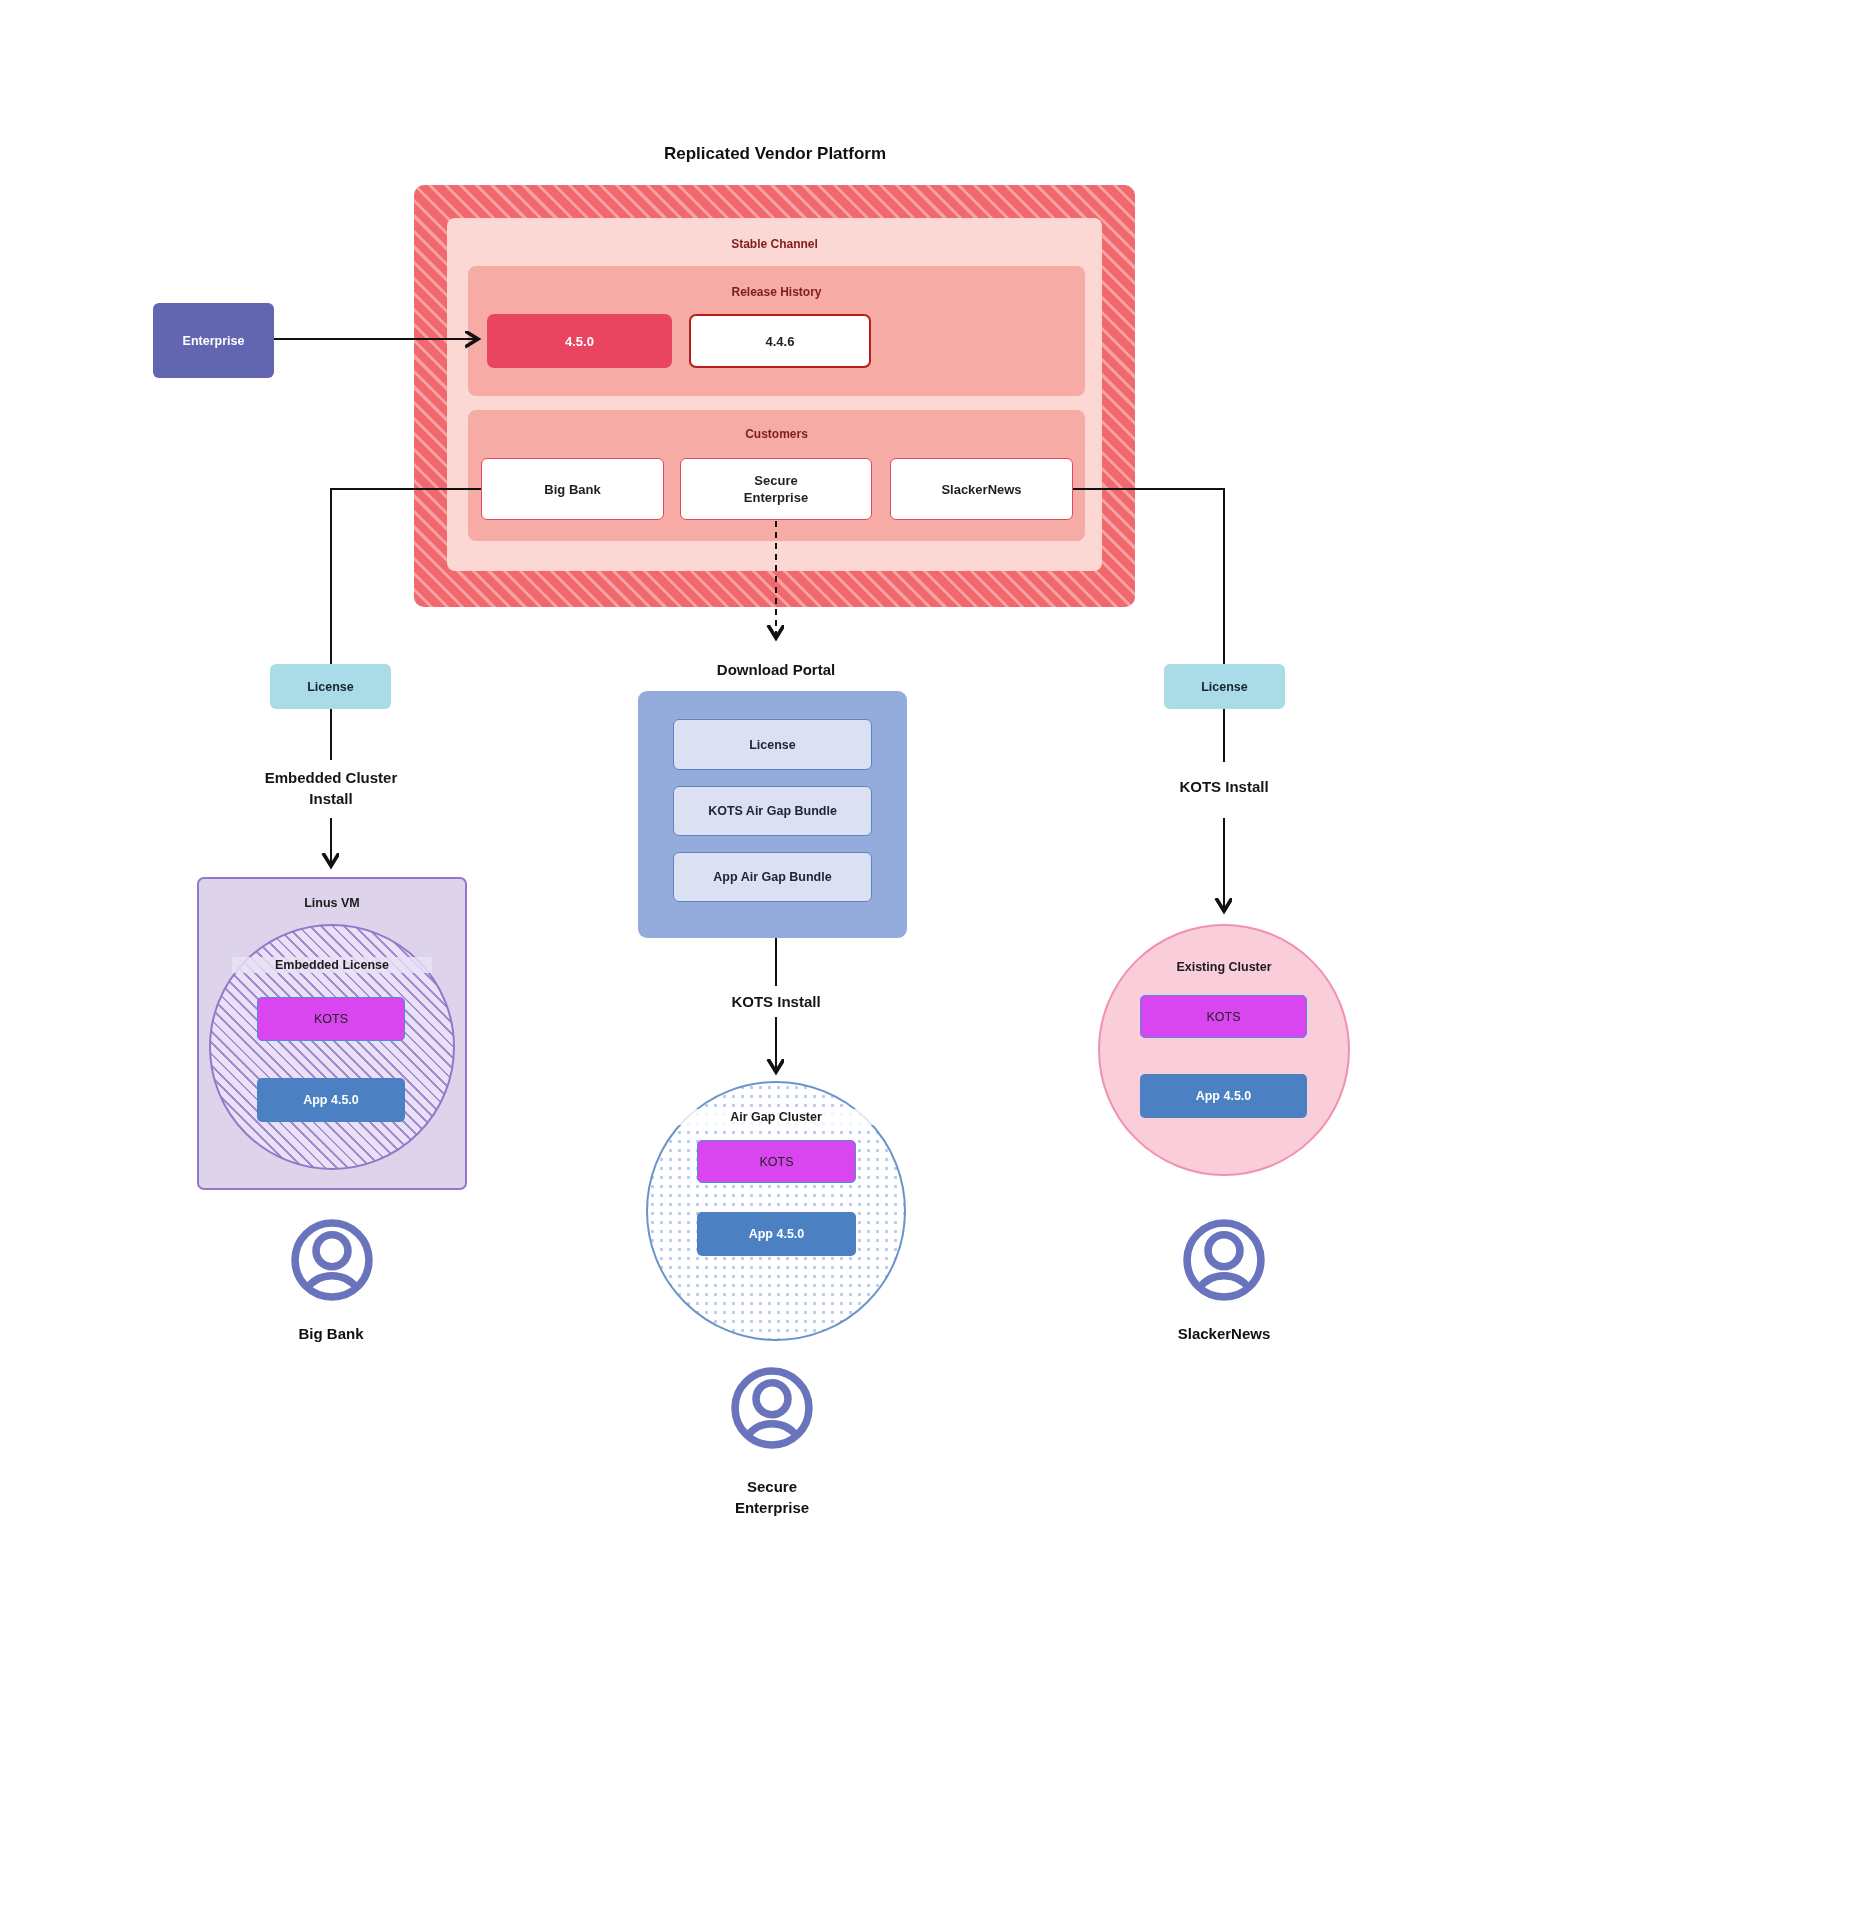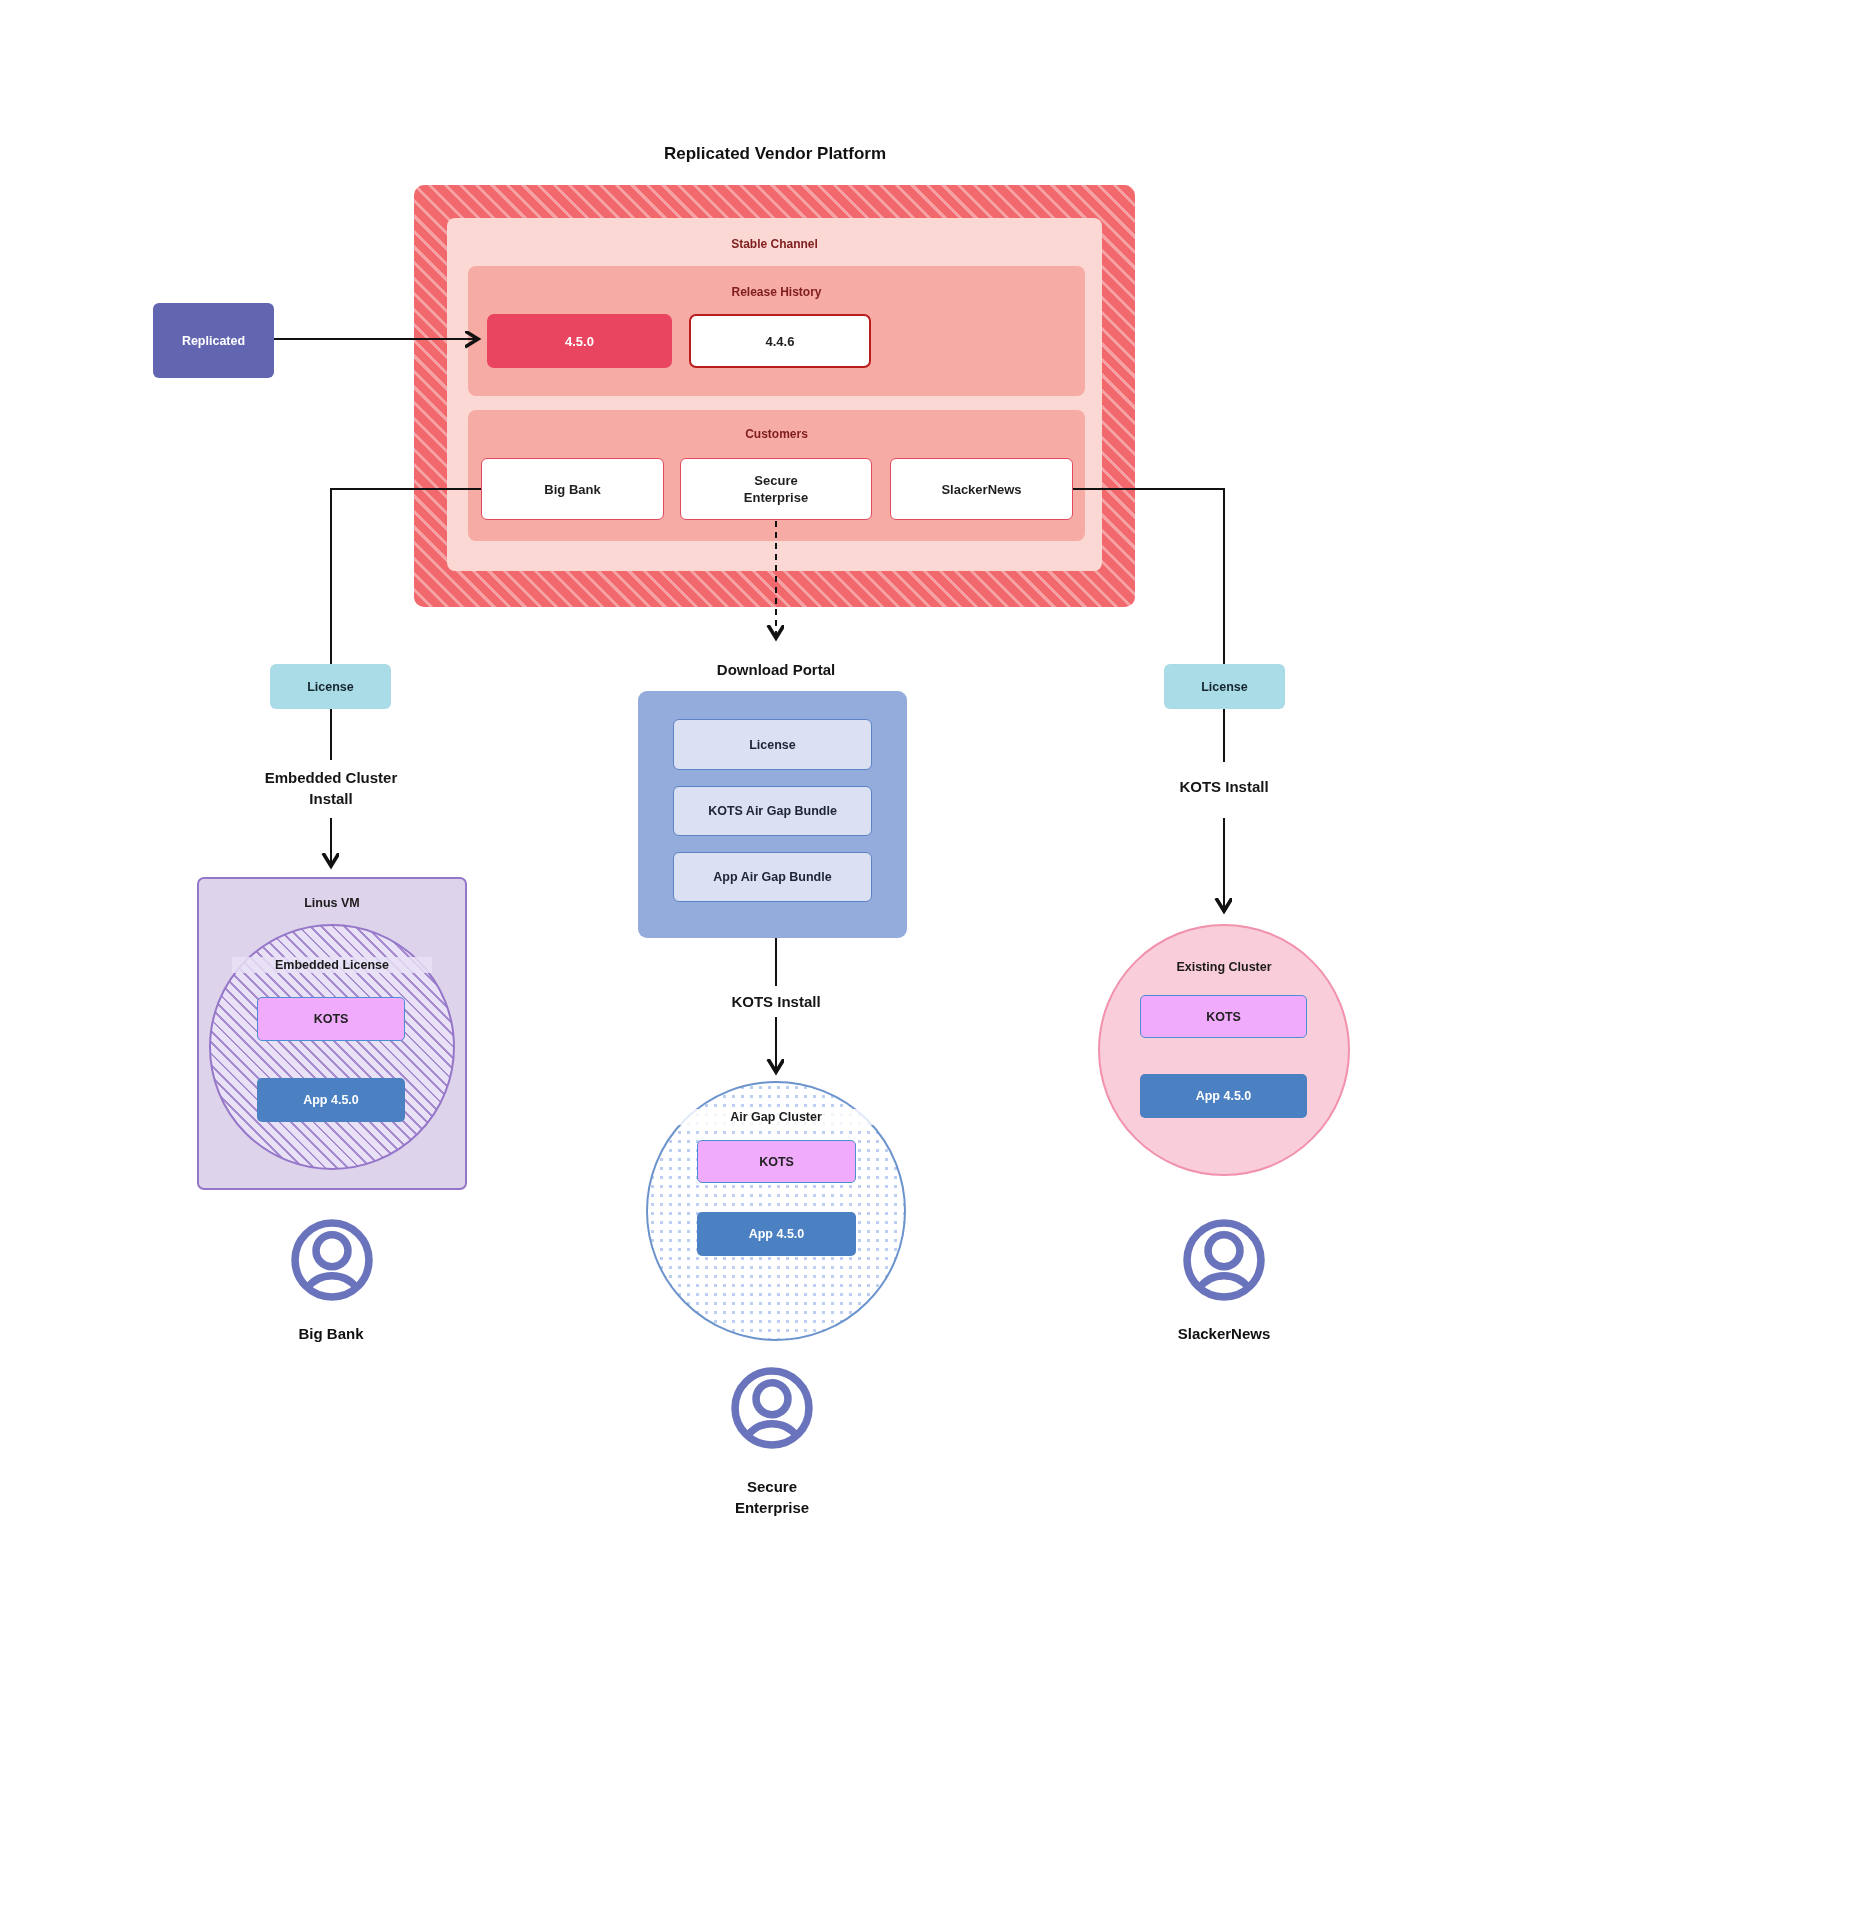--- a/index.html
+++ b/index.html
@@ -34,21 +34,21 @@
     border:2px solid #9576c8;border-radius:50%;
   }
   .dot-circle{
     background-color:#ffffff;
     background-image:radial-gradient(#bccff0 1.6px,transparent 1.8px);
     background-size:9px 9px;
     border:2px solid #6b93cc;border-radius:50%;
   }
   .pink-circle{background:#f9cdd9;border:2px solid #f191ac;border-radius:50%;}
   .cluster-lbl{font-size:12.5px;font-weight:600;color:#1b1b1b;}
-  .kots-box{background:#f0abfc;border:1.5px solid #4a8fd3;border-radius:5px;font-size:12.5px;font-weight:700;color:#222;}
+  .kots-box{background:#d946ef;border:1.5px solid #4a8fd3;border-radius:5px;font-size:12.5px;font-weight:400;color:#222;}
   .appv-box{background:#4b80c3;border-radius:5px;color:#fff;font-size:12.5px;font-weight:600;}
 
   .portal-box{background:#93acdb;border-radius:9px;}
   .portal-item{background:#dbe0f2;border:1.5px solid #5b84c4;border-radius:6px;font-size:12.5px;font-weight:600;color:#1d2433;}
 
   .user-lbl{font-size:15px;font-weight:600;color:#111;line-height:21px;}
   .title{font-size:17px;font-weight:600;color:#111;}
   svg.wires{position:absolute;left:0;top:0;pointer-events:none;}
 </style>
 </head>
@@ -69,21 +69,21 @@
   <div class="abs ctr rel-white" style="left:689px;top:314px;width:182px;height:54px;">4.4.6</div>
 
   <div class="abs salmon" style="left:468px;top:410px;width:617px;height:131px;"></div>
   <div class="abs ctr sec-label" style="left:468px;top:426px;width:617px;height:16px;">Customers</div>
   <div class="abs ctr cust-box" style="left:481px;top:458px;width:183px;height:62px;">Big Bank</div>
   <div class="abs ctr cust-box" style="left:680px;top:458px;width:192px;height:62px;">
     <span style="width:90px;">Secure Enterprise</span>
   </div>
   <div class="abs ctr cust-box" style="left:890px;top:458px;width:183px;height:62px;">SlackerNews</div>
 
-  <div class="abs ctr app-box" style="left:153px;top:303px;width:121px;height:75px;">Replicated</div>
+  <div class="abs ctr app-box" style="left:153px;top:303px;width:121px;height:75px;">Enterprise</div>
 
   <svg class="wires" width="1851" height="1927" viewBox="0 0 1851 1927">
     <defs>
       <marker id="ah" markerWidth="12" markerHeight="12" refX="6.5" refY="4" orient="auto">
         <path d="M0,0 L6.5,4 L0,8" fill="none" stroke="#111" stroke-width="1.8"></path>
       </marker>
     </defs>
 
     <path d="M274,339 H478" stroke="#111" stroke-width="2" fill="none" marker-end="url(#ah)"></path>
 

